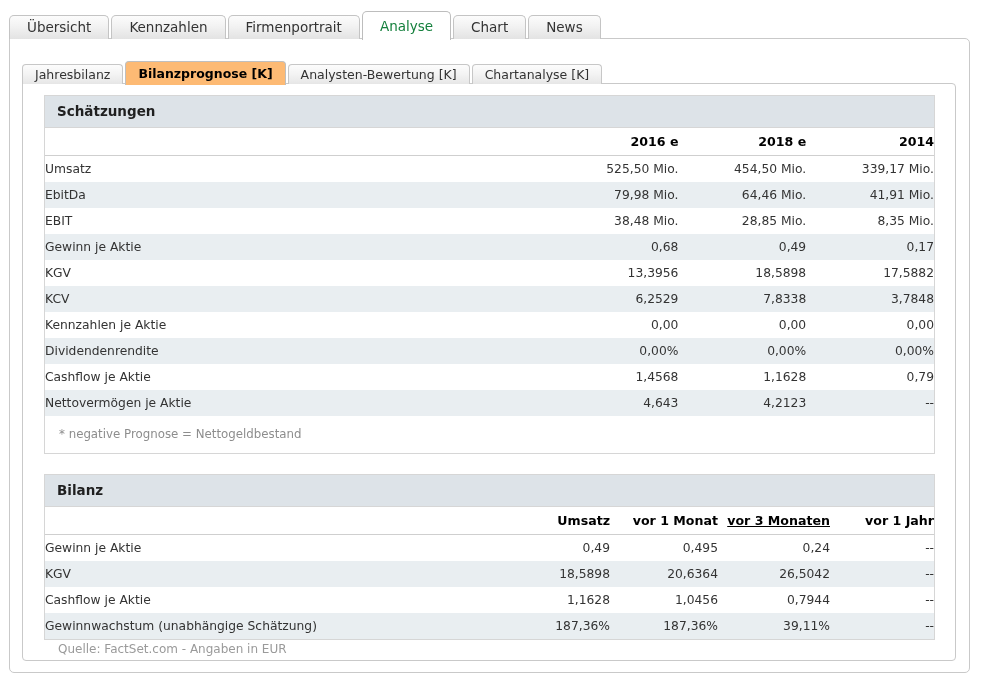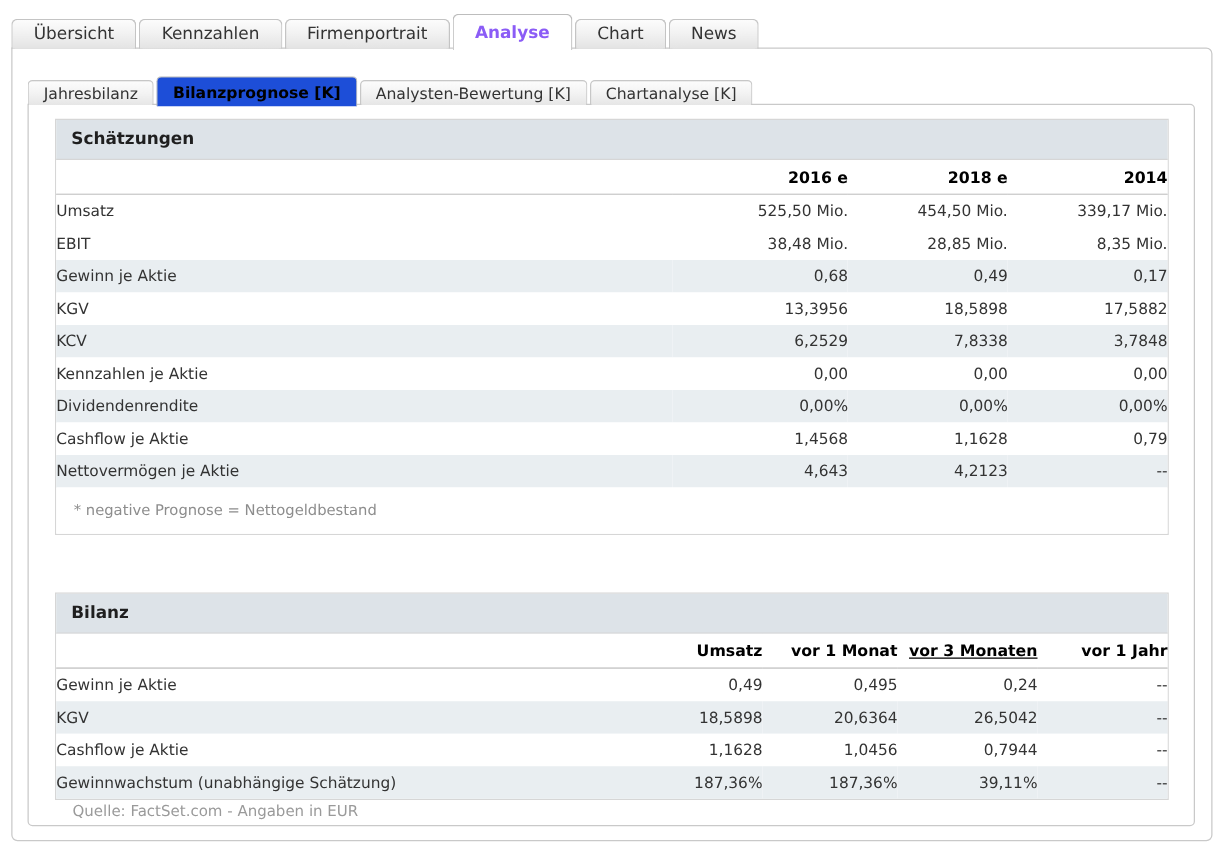--- a/index.html
+++ b/index.html
@@ -44,22 +44,22 @@
     border: 1px solid #c4c4c4;
     border-bottom: none;
     border-radius: 5px 5px 0 0;
     box-sizing: content-box;
     white-space: nowrap;
     position: relative;
   }
   .tab.active {
     background: #ffffff;
     border-color: #bdbdbd;
-    color: #8b5cf6;
-    font-weight: bold;
+    color: #15803d;
+    font-weight: normal;
     height: 28px;
     line-height: 28px;
     margin-bottom: -1px;
     z-index: 6;
   }
 
   
   .outer-panel {
     position: absolute;
     left: 9px;
@@ -89,21 +89,21 @@
     margin-right: 2px;
     font-size: 12.5px;
     color: #333333;
     background: linear-gradient(to bottom, #fcfcfc 0%, #f3f3f3 50%, #e6e6e6 100%);
     border: 1px solid #c7c7c7;
     border-bottom: none;
     border-radius: 4px 4px 0 0;
     white-space: nowrap;
   }
   .subtab.active {
-    background: #1d4ed8;
+    background: #fdba74;
     border-color: #bfbfbf;
     color: #000000;
     font-weight: bold;
     height: 23px;
     line-height: 23px;
     margin-bottom: -1px;
     z-index: 6;
   }
 
   
@@ -223,20 +223,26 @@
               <th class="num" style="width: 118px;">2018 e</th>
               <th class="num" style="width: 118px;">2014</th>
             </tr>
         </thead>
         <tbody id="est-body">
             <tr class="odd">
               <td class="label" style="width: 455px;">Umsatz</td>
               <td class="num" style="width: 130px;">525,50 Mio.</td>
               <td class="num" style="width: 118px;">454,50 Mio.</td>
               <td class="num" style="width: 118px;">339,17 Mio.</td>
+            </tr>
+            <tr class="even">
+              <td class="label" style="width: 455px;">EbitDa</td>
+              <td class="num" style="width: 130px;">79,98 Mio.</td>
+              <td class="num" style="width: 118px;">64,46 Mio.</td>
+              <td class="num" style="width: 118px;">41,91 Mio.</td>
             </tr>
             <tr class="odd">
               <td class="label" style="width: 455px;">EBIT</td>
               <td class="num" style="width: 130px;">38,48 Mio.</td>
               <td class="num" style="width: 118px;">28,85 Mio.</td>
               <td class="num" style="width: 118px;">8,35 Mio.</td>
             </tr>
             <tr class="even">
               <td class="label" style="width: 455px;">Gewinn je Aktie</td>
               <td class="num" style="width: 130px;">0,68</td>

